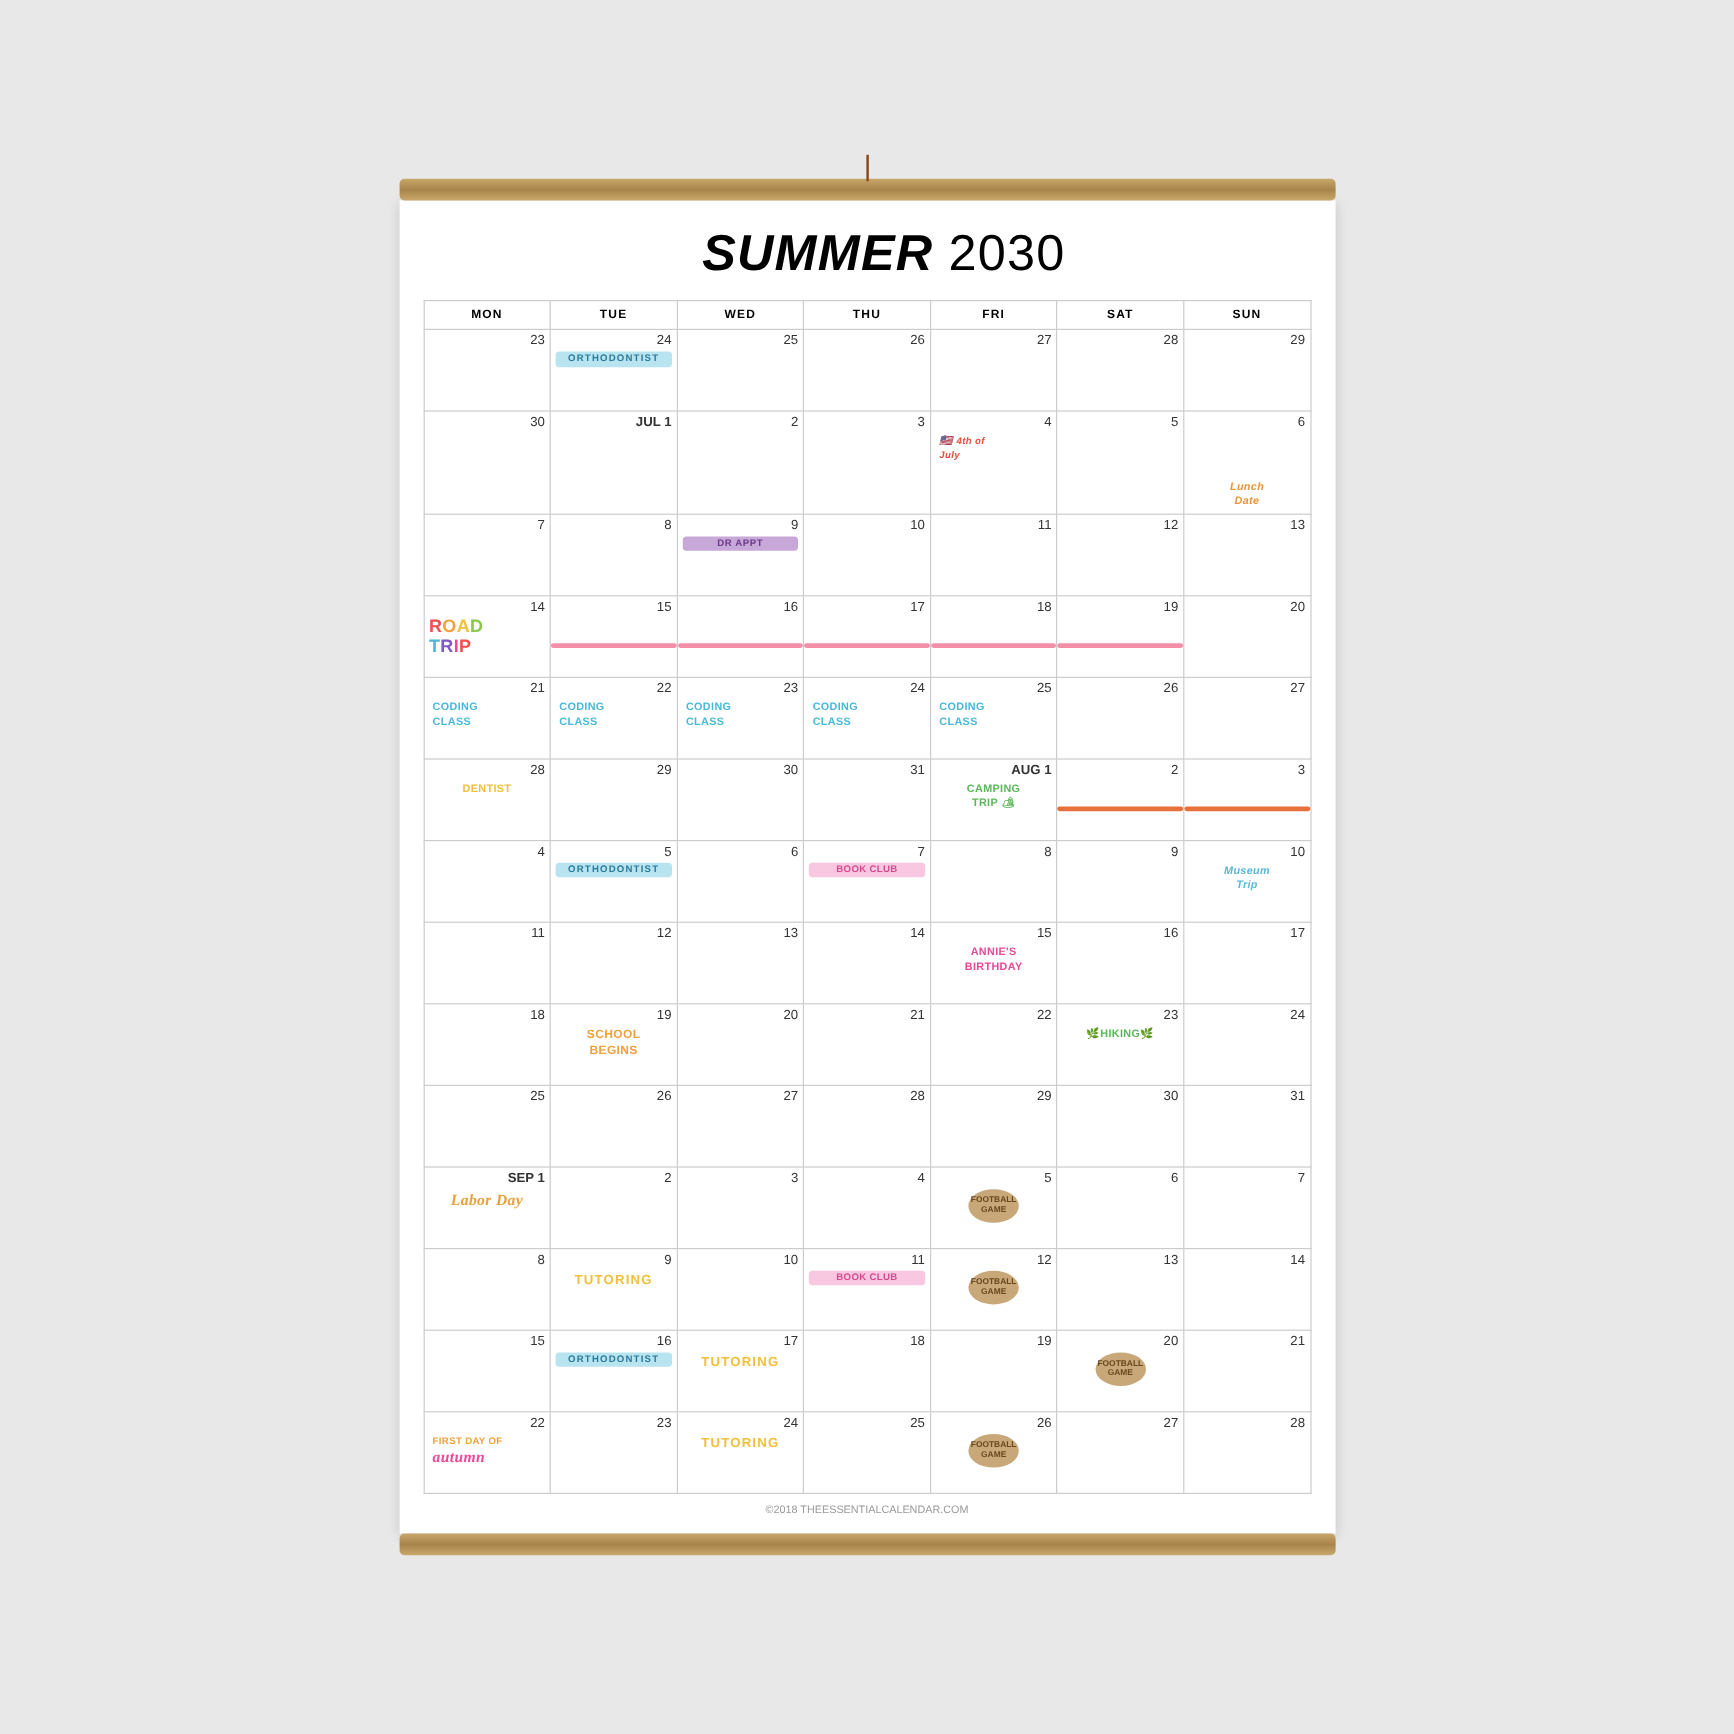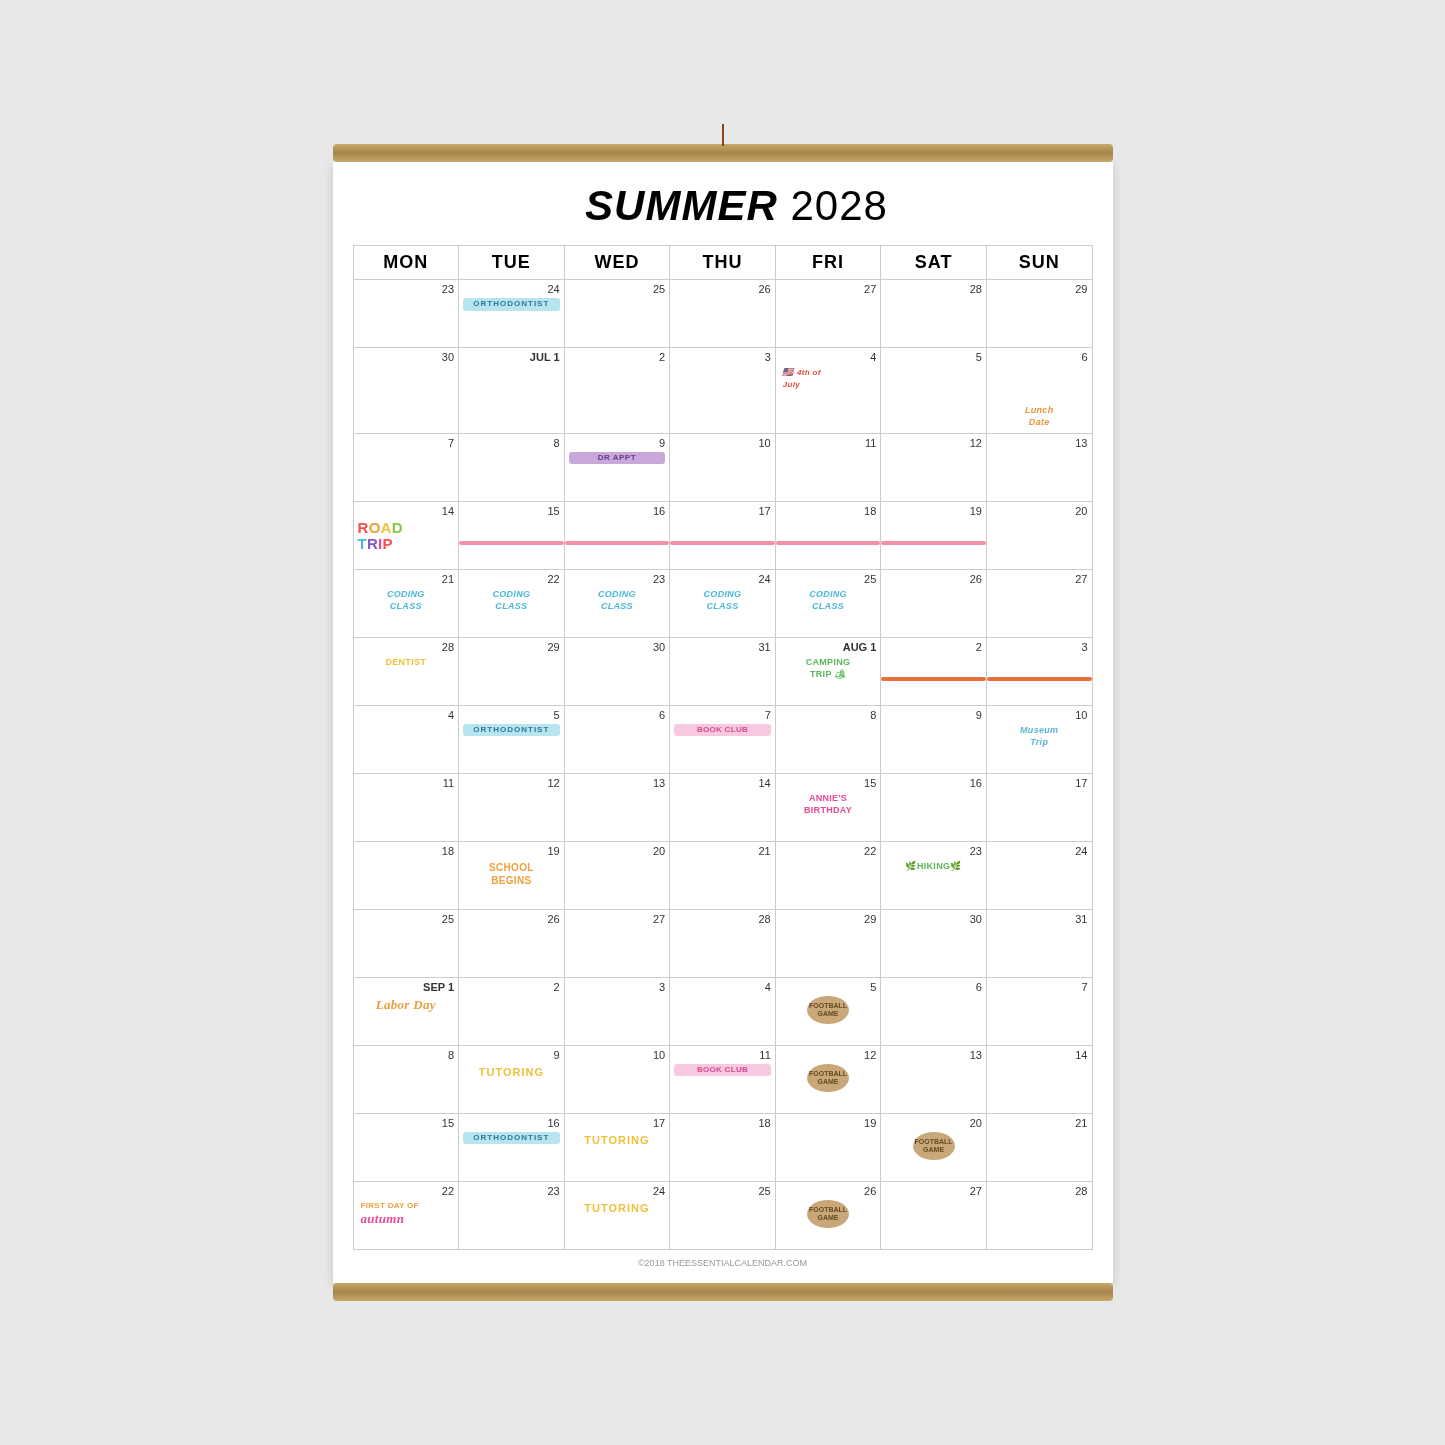--- a/index.html
+++ b/index.html
@@ -66,21 +66,21 @@
     }
     .calendar-table {
       width: 100%;
       border-collapse: collapse;
       table-layout: fixed;
     }
     .calendar-table th {
       border: 1px solid #ccc;
       text-align: center;
       padding: 6px 8px;
-      font-size: 18px;
+      font-size: 10px;
       font-weight: 600;
       background: white;
       letter-spacing: 1px;
     }
     .calendar-table td {
       border: 1px solid #ccc;
       vertical-align: top;
       padding: 3px 4px;
       height: 68px;
       position: relative;
@@ -152,22 +152,21 @@
       margin: 4px 0;
       position: absolute;
       left: 0;
       right: 0;
       top: 35px;
     }
     .event-coding {
       color: #4ab8d8;
       font-size: 9px;
       font-weight: 900;
-      text-align: center;
-      font-style: italic;
+      text-align: left;
     }
     .event-dentist {
       color: #f0c03c;
       font-size: 9px;
       font-weight: 700;
     }
     .event-camping {
       color: #5ab85a;
       font-size: 9px;
       font-weight: 700;
@@ -240,21 +239,21 @@
 </head>
 <body>
 
 <div class="poster-container">
 
   <div class="hanger-top"></div>
 
   <div class="calendar-page">
     <h1 class="calendar-title">
       <span class="title-bold">SUMMER</span>
-      <span class="title-light"> <span>2028</span></span>
+      <span class="title-light"> <span>2030</span></span>
     </h1>
 
     <table class="calendar-table">
       <thead>
         <tr>
           <th>MON</th>
           <th>TUE</th>
           <th>WED</th>
           <th>THU</th>
           <th>FRI</th>

